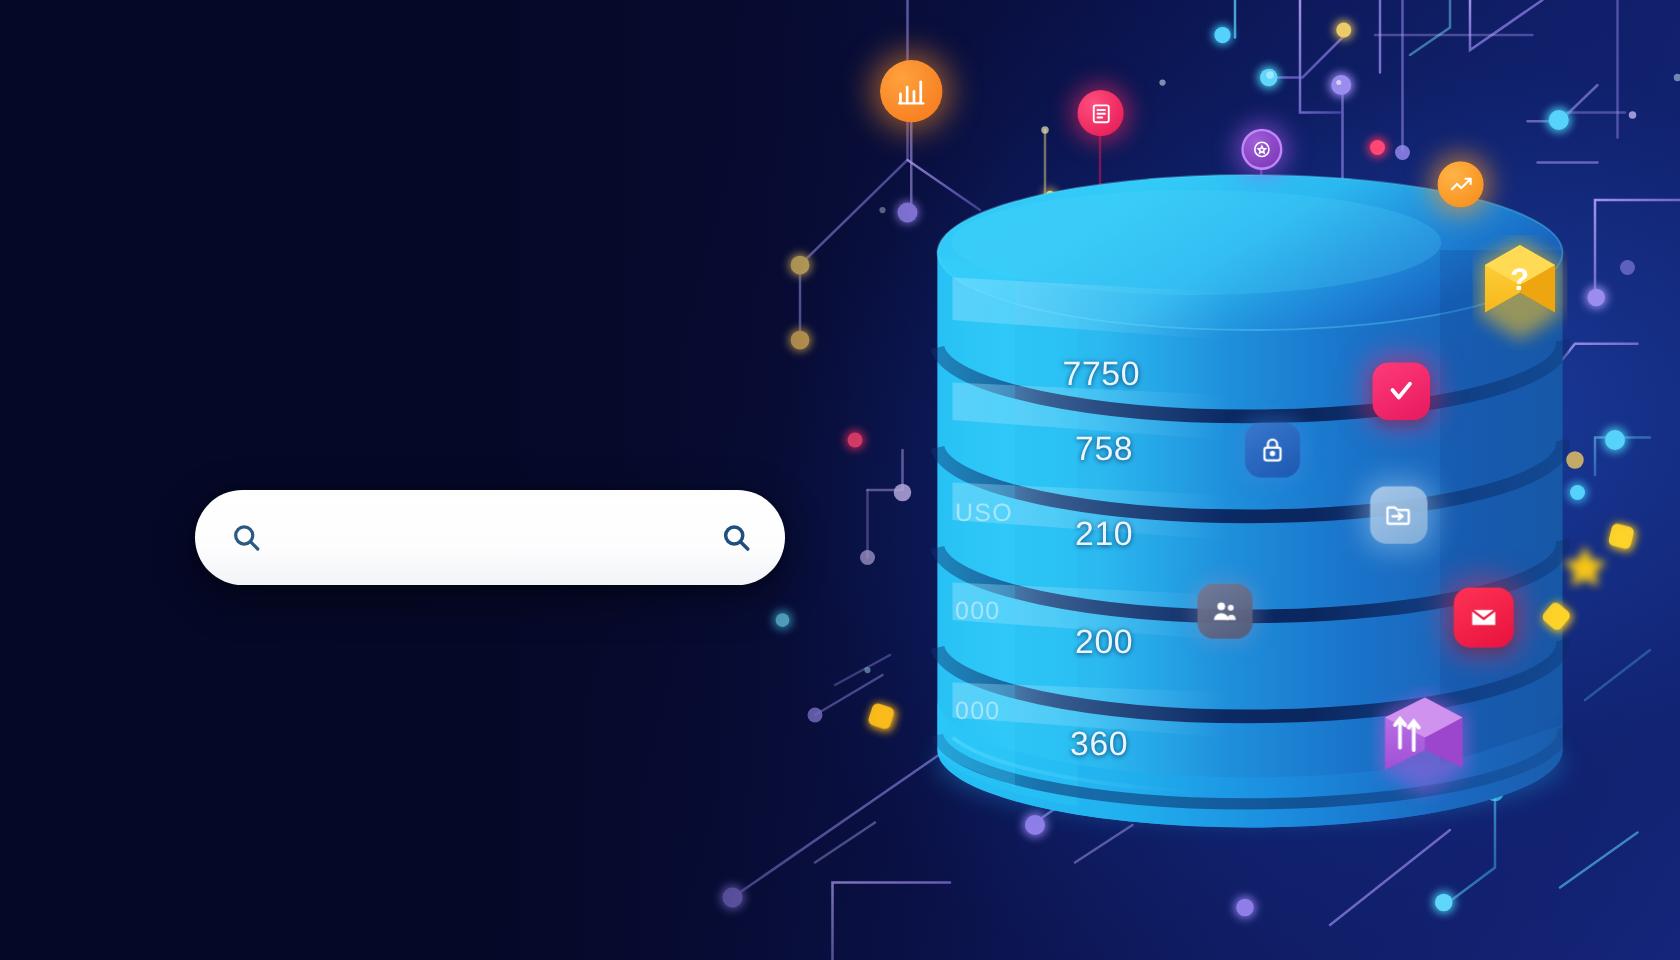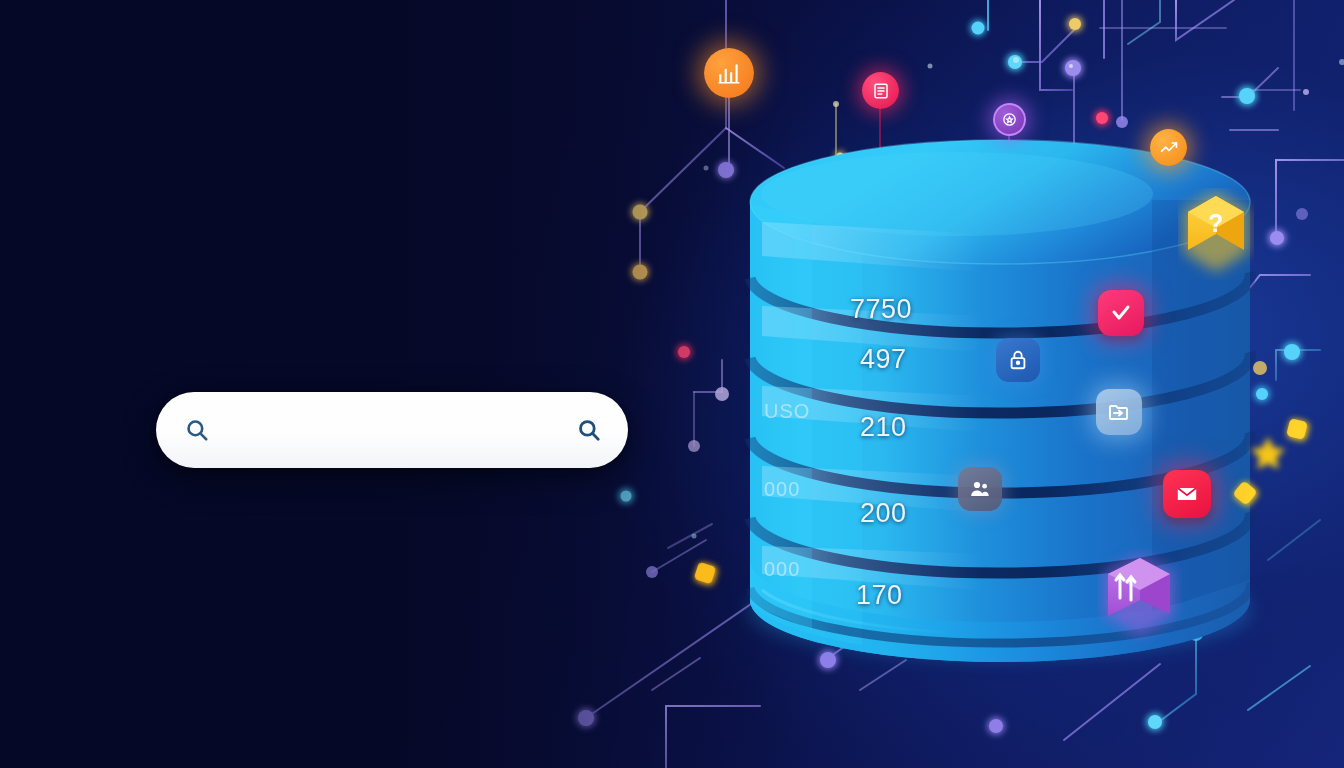--- a/index.html
+++ b/index.html
@@ -323,25 +323,25 @@
         <path d="M20 414 L20 386 L240 394 L240 430 Z" fill="url(#shelfG)"></path>
       </g>
 
       <path d="M8 44 L8 444 L70 470 L70 60 Z" fill="#3ad4ff" opacity=".22"></path>
 
       <path d="M410 40 L410 452 L508 420 L508 40 Z" fill="#0f3f8f" opacity=".22"></path>
 
       <path d="M20 430 A250 62 0 0 0 500 428" fill="none" stroke="url(#glowEdge)" stroke-width="3" opacity=".5"></path>
     </svg>
 
-    <div class="db-num" style="left:108px;top:134px;">7750</div>
-    <div class="db-num" style="left:118px;top:184px;">497</div>
+    <div class="db-num" style="left:108px;top:124px;">7750</div>
+    <div class="db-num" style="left:118px;top:184px;">758</div>
     <div class="db-num" style="left:118px;top:252px;">210</div>
     <div class="db-num" style="left:118px;top:338px;">200</div>
-    <div class="db-num" style="left:114px;top:420px;">170</div>
+    <div class="db-num" style="left:114px;top:420px;">360</div>
 
     <div class="db-sub" style="left:22px;top:240px;">USO</div>
     <div class="db-sub" style="left:22px;top:318px;">000</div>
     <div class="db-sub" style="left:22px;top:398px;">000</div>
   </div>
 
   <div class="cnode c-chart">
     <svg width="26" height="26" viewBox="0 0 24 24" fill="none" stroke="#ffffff" stroke-width="2" stroke-linecap="round">
       <path d="M4 20 L4 14"></path>
         <path d="M9 20 L9 9"></path>

